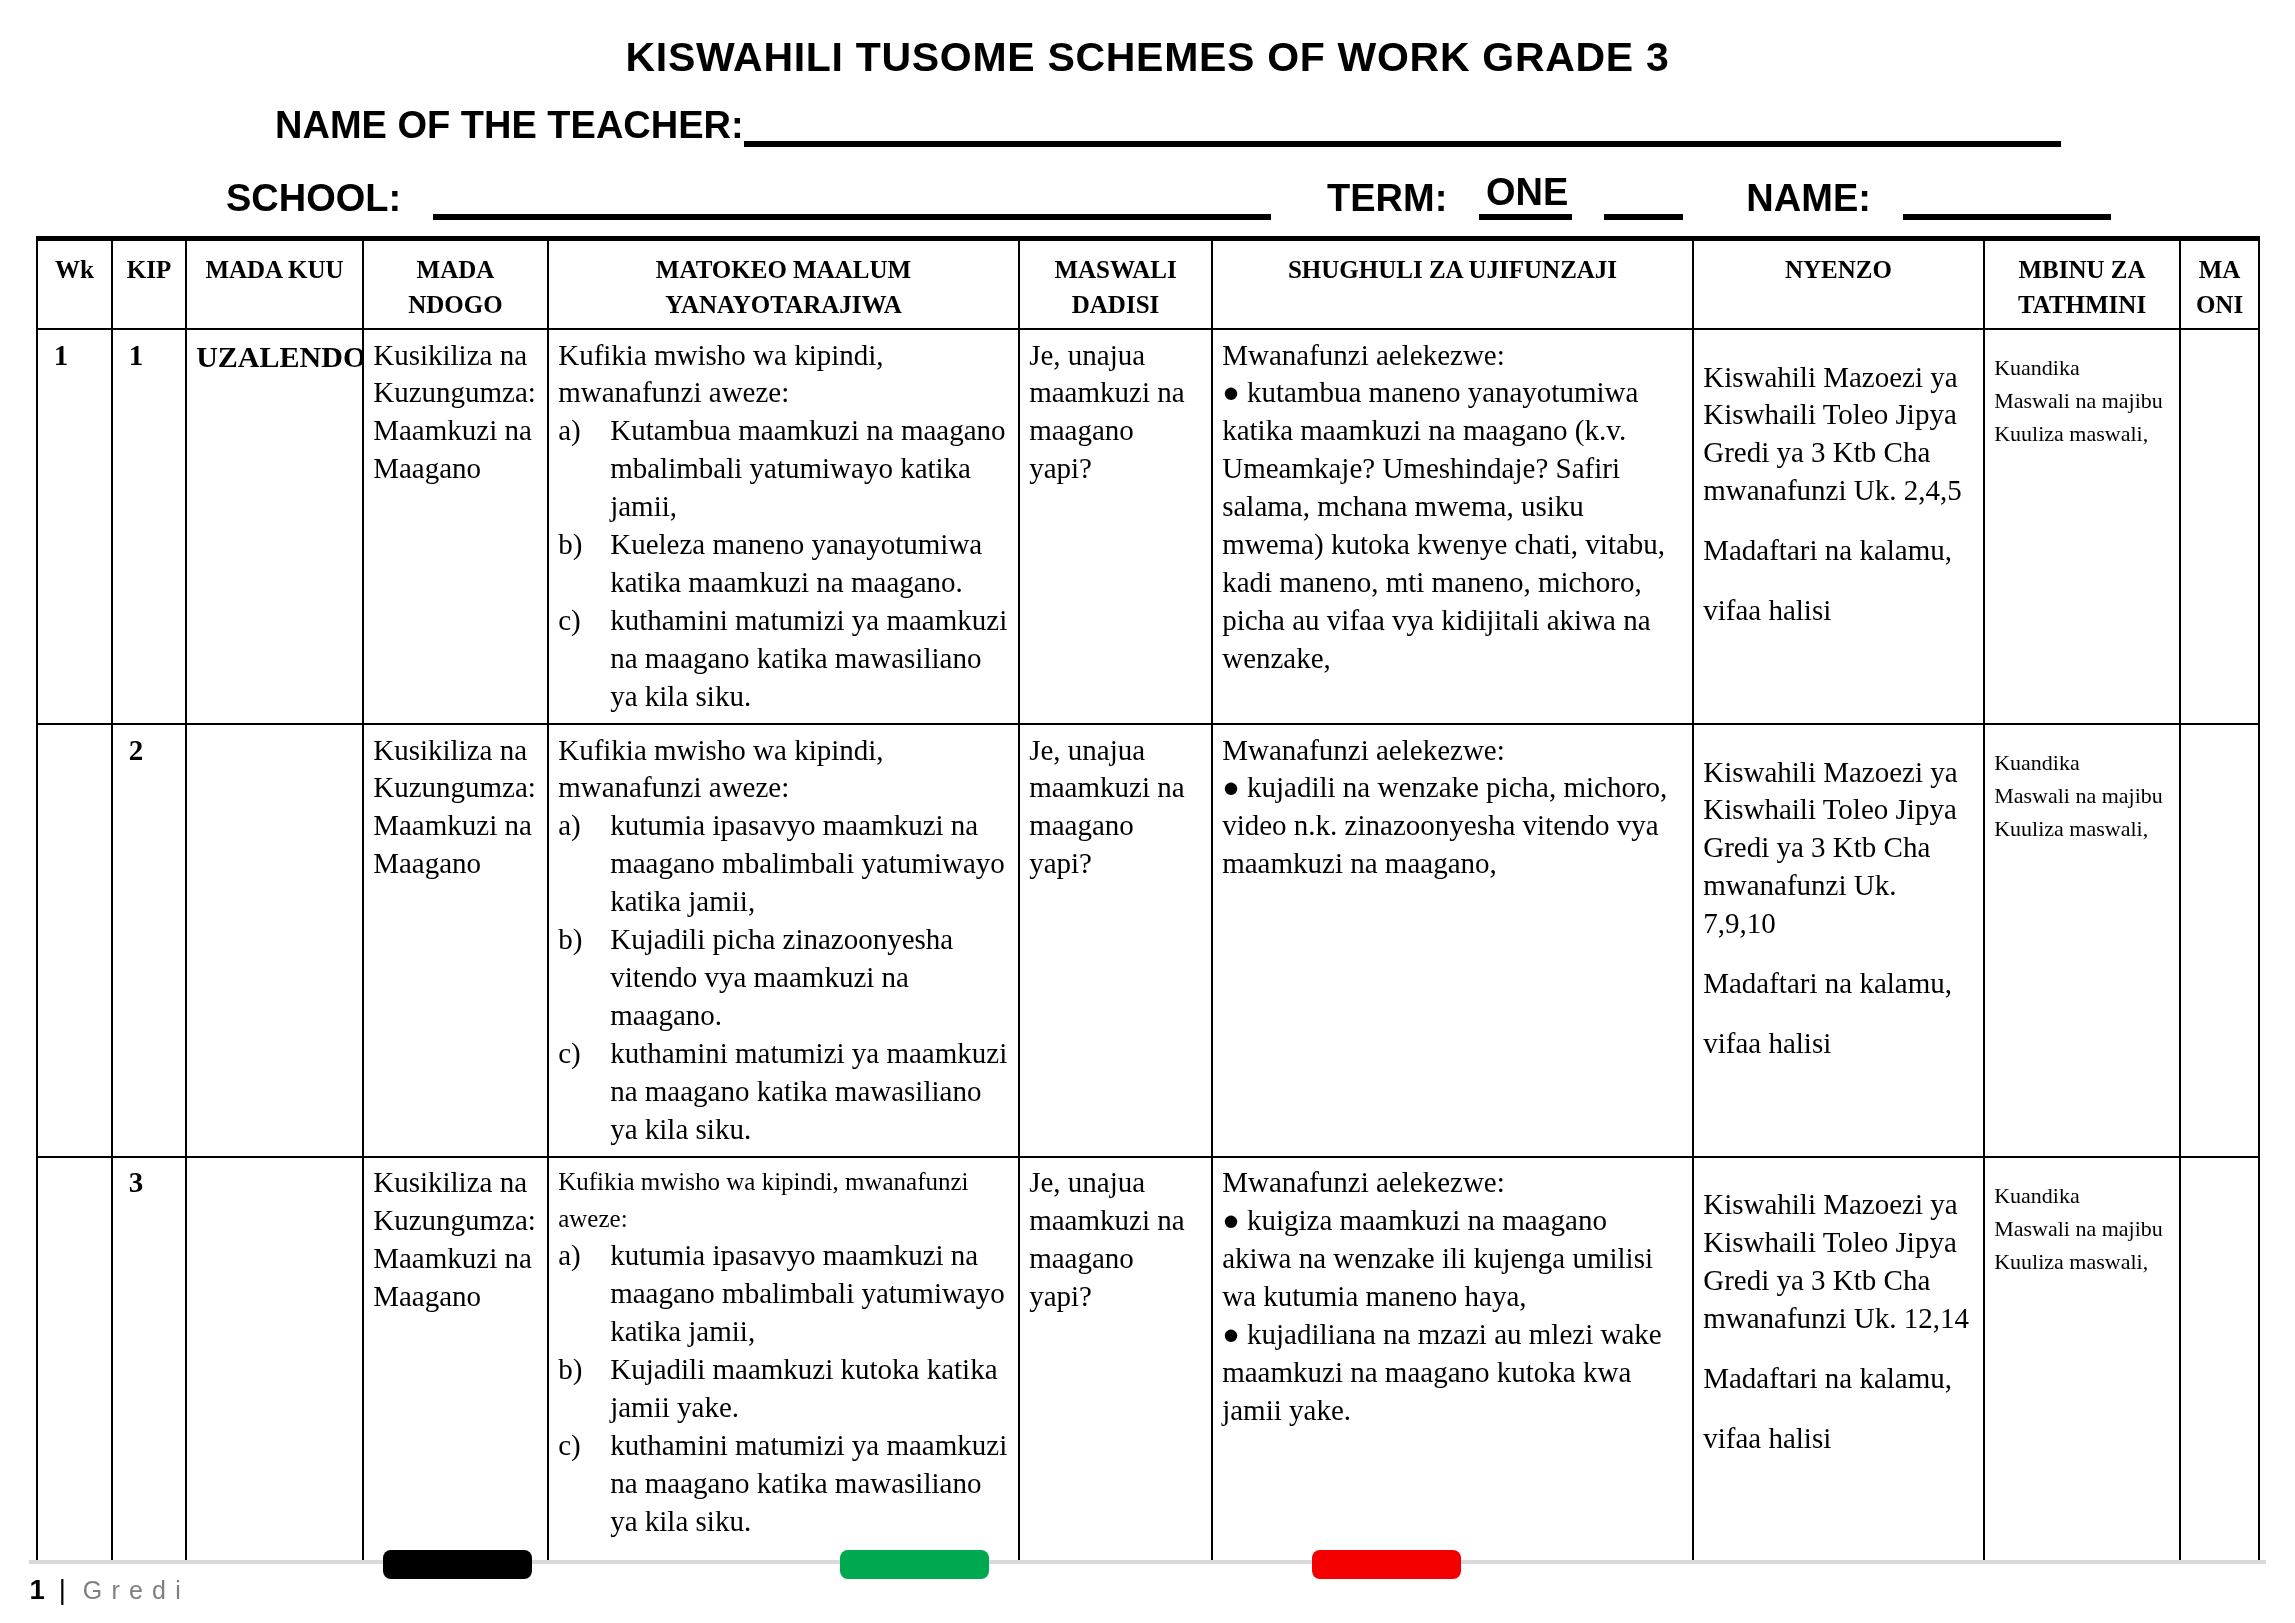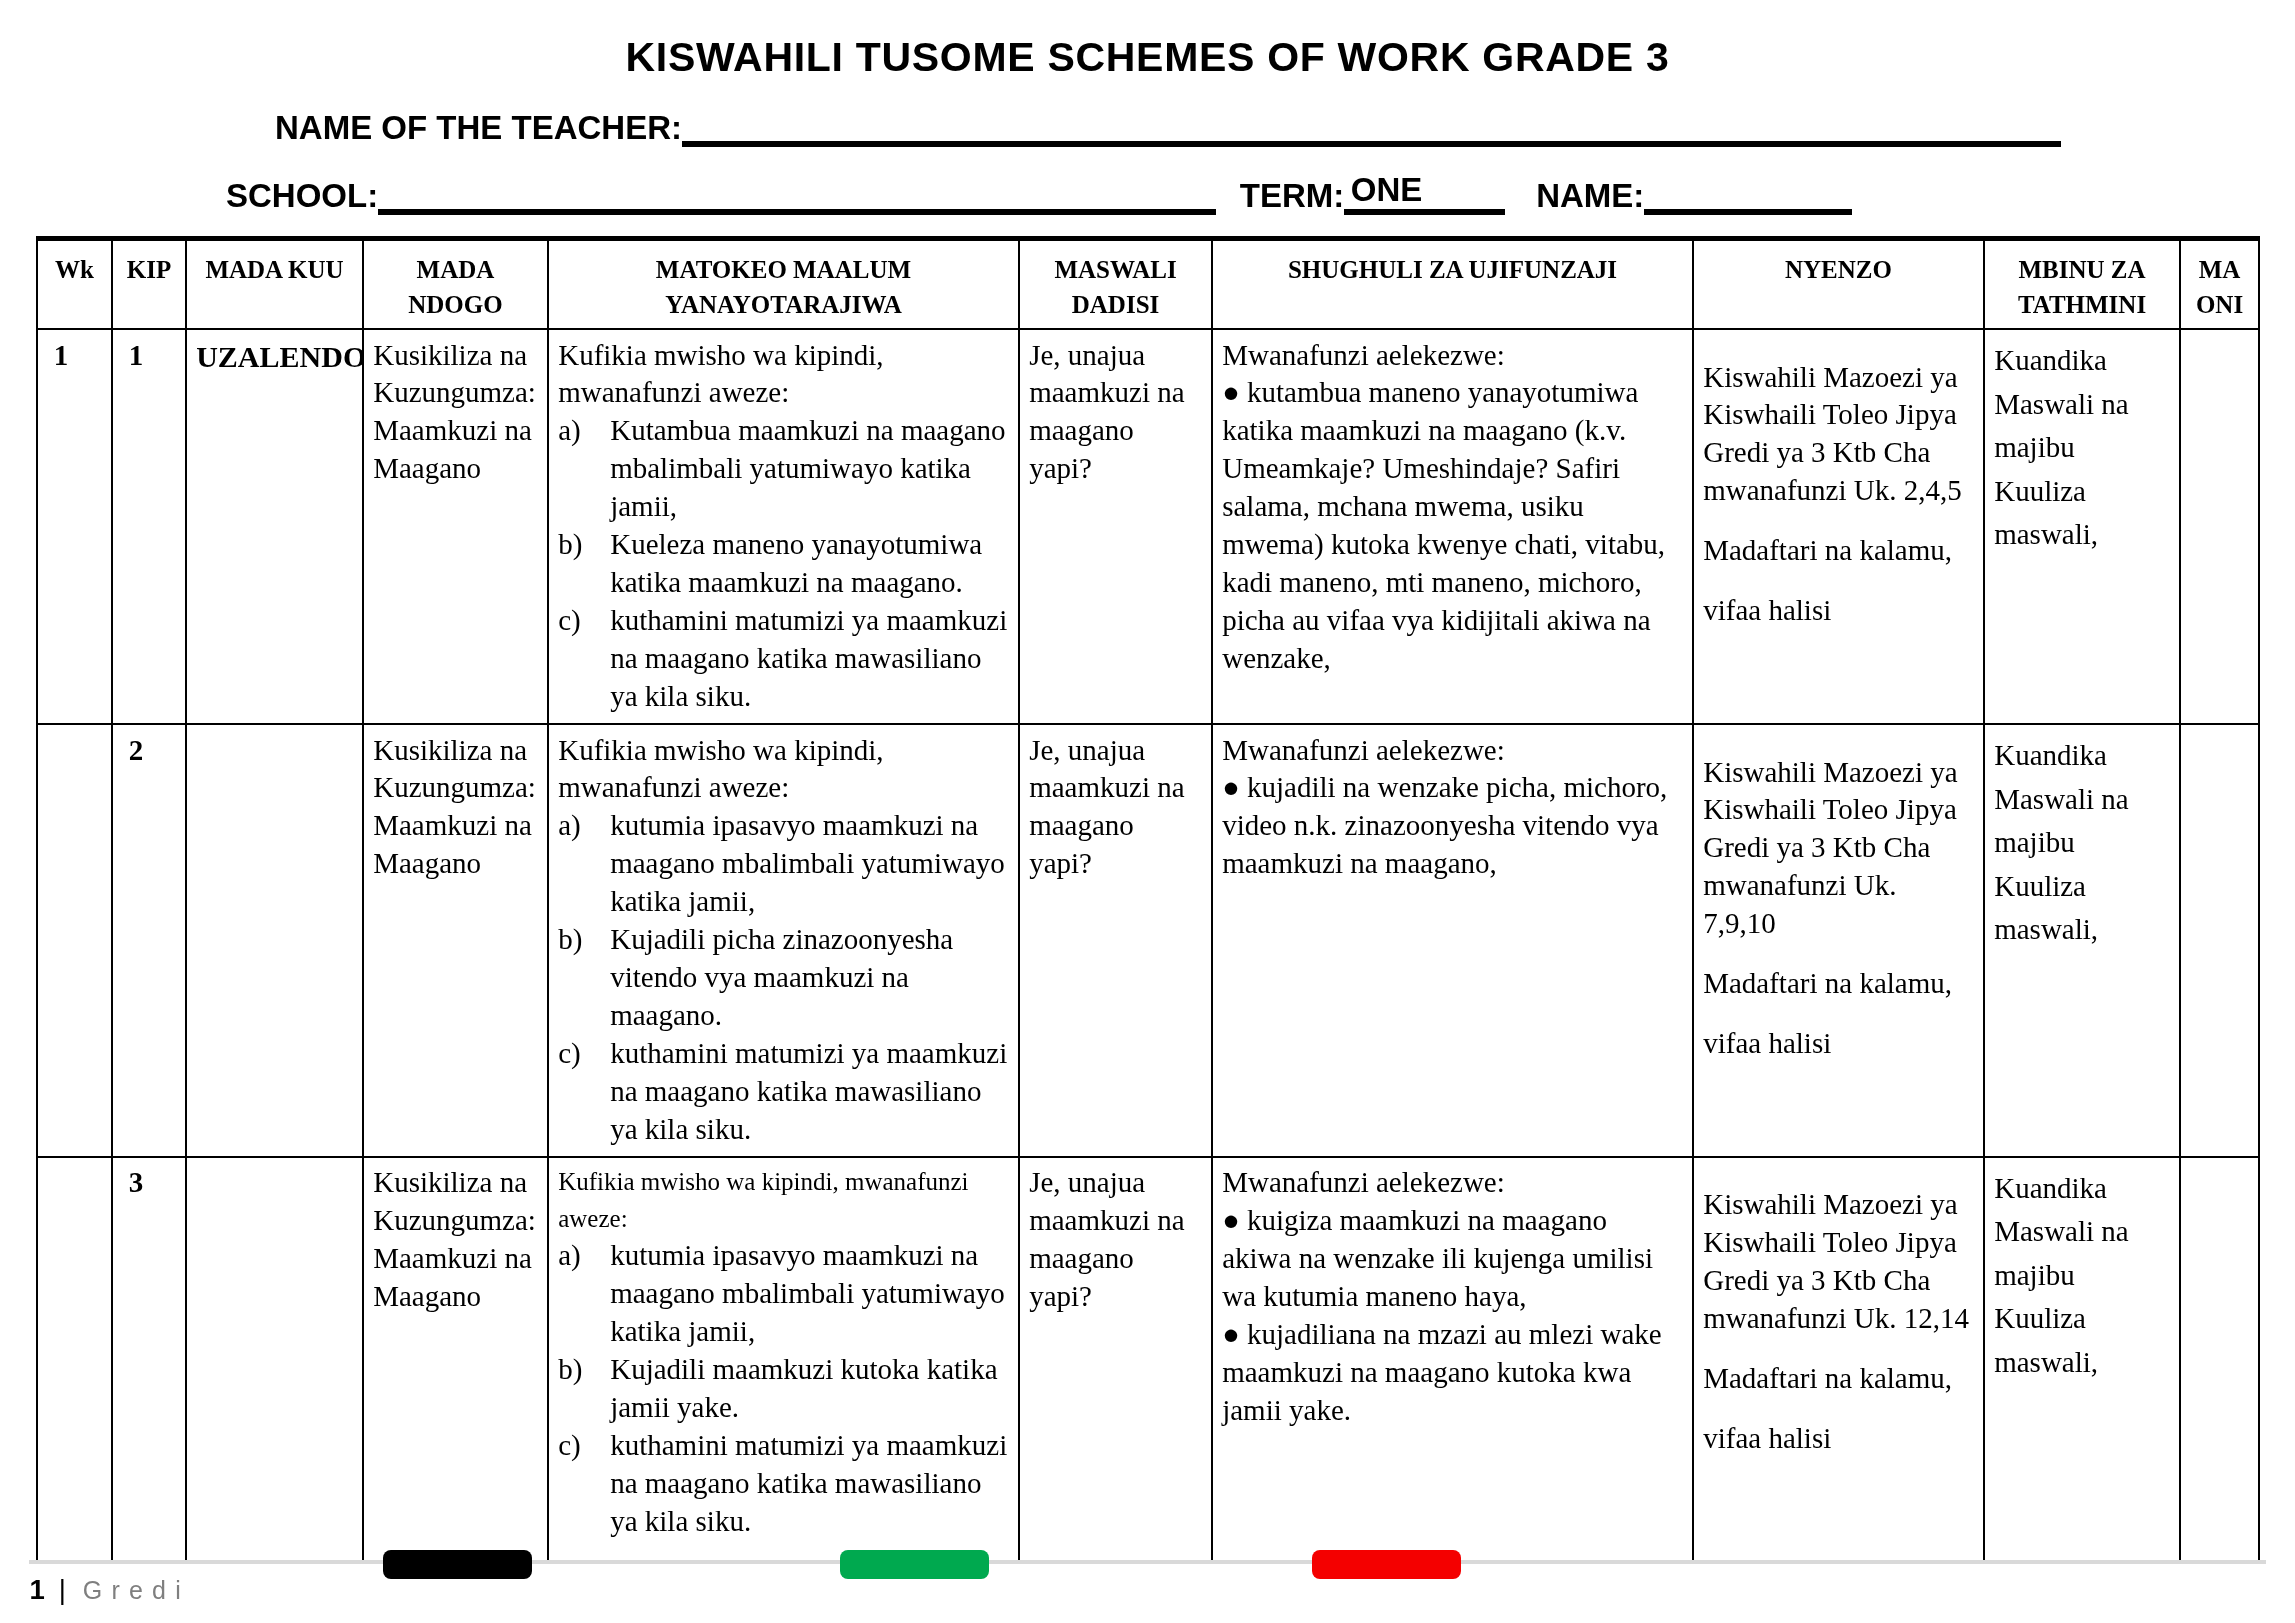--- a/index.html
+++ b/index.html
@@ -4,21 +4,21 @@
 <style>
   html,body { margin:0; padding:0; background:#ffffff; }
   body { width:2295px; height:1623px; position:relative;
          font-family:"Liberation Serif", serif; color:#000; }
 
   
   .doc-title { position:absolute; top:34px; left:0; width:100%; text-align:center;
                font-family:"Liberation Sans", sans-serif; font-weight:800;
                font-size:41px; letter-spacing:0.7px; }
   .hline { position:absolute; display:flex; align-items:flex-end;
-           font-family:"Liberation Sans", sans-serif; font-weight:800; font-size:33px; }
+           font-family:"Liberation Sans", sans-serif; font-weight:800; font-size:38px;justify-content:space-between; }
   .hline-teacher { top:103px; left:275px; width:1786px; }
   .hline-school  { top:171px; left:216px; width:1885px;margin-left:10px; }
   .blank { border-bottom:6.5px solid #000; height:38px; }
   .blank-teacher { flex:1; }
   .blank-school  { width:838px; }
   .blank-term    { width:79px; }
   .blank-year    { width:208px; }
   .lbl-term { margin-left:23.6px; }
   .lbl-year { margin-left:31px; }
   .term-one { border-bottom:6.5px solid #000; padding:0 3.9px 0 6.5px; }
@@ -37,21 +37,21 @@
   tr.r1 { height:395px; } tr.r2 { height:417px; } tr.r3 { height:404px; }
   td.c-wk, td.c-kip { font-weight:bold; padding-left:15.7px; }
   td.c-madakuu { font-weight:bold; font-size:30px; }
   .oli { display:flex; }
   .oli .lbl { width:52px; flex:0 0 52px; }
   .oli .txt { flex:1; }
   .bullet::before { content:"\25CF\00A0"; }
   .shu p, .nye p { margin:0 0 0 0;font-family:Liberation Serif, serif; }
   .nye p { margin-bottom:17px;margin-top:22px; }
   .nye p:last-child { margin-bottom:0; }
-  td.c-mbinu { font-size:29px; line-height:1.5; padding-top:9px;margin-left:36px; }
+  td.c-mbinu { font-size:22px; line-height:1.5; padding-top:21px;margin-left:36px; }
   tr.r3 .matokeo-intro { font-size:25px; line-height:1.45; }
 
   
   .footer-rule { position:absolute; top:1560px; left:29.4px; right:29.4px; height:3.9px;
                  background:#d9d9d9; }
   .footer-text { position:absolute; top:1574px; left:29.4px;
                  font-family:"Liberation Sans", sans-serif; font-size:27.5px; }
   .pg-num { font-weight:bold; }
   .pg-sep { font-weight:400; margin:0 9.2px 0 6.5px; }
   .pg-word { color:#7f7f7f; letter-spacing:9.2px; font-size:25px; }

